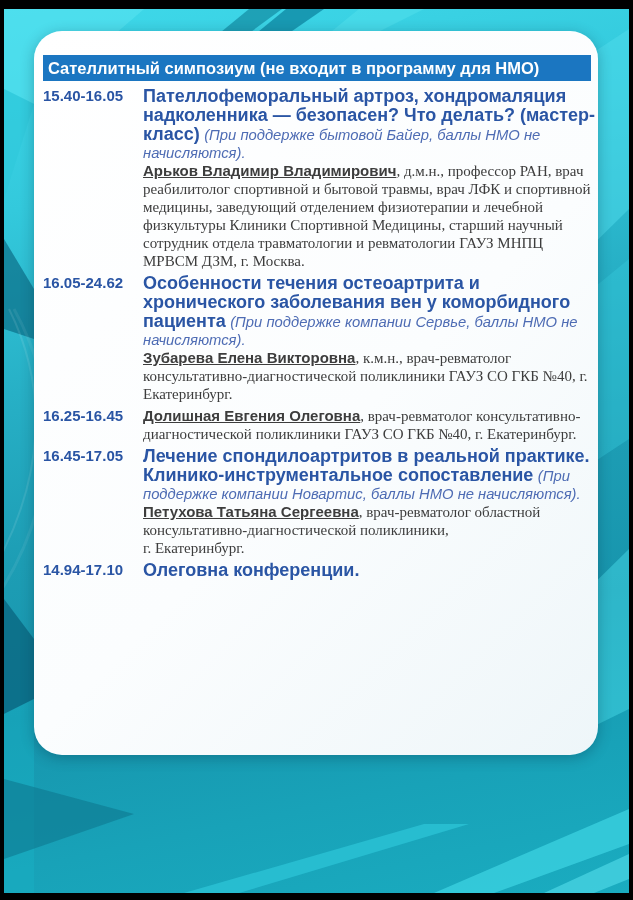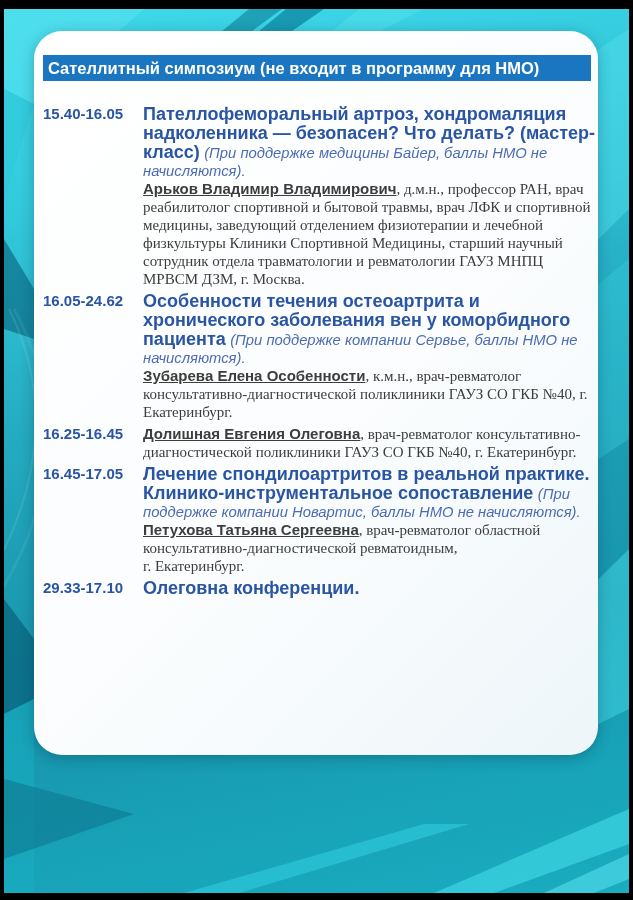--- a/index.html
+++ b/index.html
@@ -18,21 +18,21 @@
     border-radius:28px;
     background:linear-gradient(135deg,#ffffff 0%,#fbfdfe 55%,#eef6f9 100%);
     box-shadow:0 3px 14px rgba(0,40,60,.30);
     padding:24px 3px 0 9px; box-sizing:border-box;
   }
   .header-bar {
     width:548px; height:26px; line-height:26px; background:#1b76c1;
     color:#ffffff; font-weight:bold; font-size:16.5px; padding-left:5px;
     box-sizing:border-box; white-space:nowrap;
   }
-  .sessions { margin-top:24px; }
+  .sessions { margin-top:6px; }
   .row {
     display:grid; grid-template-columns:96px 1fr; column-gap:4px;
     margin-bottom:4px;
   }
   .row p { margin:0; line-height:18px; }
   .time { font-size:15px; font-weight:bold; color:#2a55a4; line-height:18px; }
   .title { font-size:18px; font-weight:bold; color:#2a55a4; }
   .note { font-size:14.8px; font-style:italic; color:#4e6cb4; }
   .speaker { font-size:15px; color:#3d3d3d; }
   .speaker-name { font-weight:bold;text-decoration:underline; }
@@ -66,51 +66,51 @@
     <div class="card">
       <div class="header-bar">
         <span>Сателлитный симпозиум (не входит в программу для НМО)</span>
       </div>
 
       <div class="sessions">
 
         <div class="row">
           <div class="time">15.40-16.05</div>
           <div class="content">
-            <p class="lead"><span class="title">Пателлофеморальный артроз, хондромаляция надколенника — безопасен? Что делать? (мастер-класс)</span> <span class="note">(При поддержке медицины Байер, баллы НМО не начисляются).</span></p>
+            <p class="lead"><span class="title">Пателлофеморальный артроз, хондромаляция надколенника — безопасен? Что делать? (мастер-класс)</span> <span class="note">(При поддержке бытовой Байер, баллы НМО не начисляются).</span></p>
             <p class="speaker"><span class="speaker-name">Арьков Владимир Владимирович</span><span class="speaker-info">, д.м.н., профессор РАН, врач реабилитолог спортивной и бытовой травмы, врач ЛФК и спортивной медицины, заведующий отделением физиотерапии и лечебной физкультуры Клиники Спортивной Медицины, старший научный сотрудник отдела травматологии и ревматологии ГАУЗ МНПЦ МРВСМ ДЗМ, г. Москва.</span></p>
           </div>
         </div>
 
         <div class="row">
           <div class="time">16.05-24.62</div>
           <div class="content">
             <p class="lead"><span class="title">Особенности течения остеоартрита и хронического заболевания вен у коморбидного пациента</span> <span class="note">(При поддержке компании Сервье, баллы НМО не начисляются).</span></p>
-            <p class="speaker"><span class="speaker-name">Зубарева Елена Особенности</span><span class="speaker-info">, к.м.н., врач-ревматолог консультативно-диагностической поликлиники ГАУЗ СО ГКБ №40, г. Екатеринбург.</span></p>
+            <p class="speaker"><span class="speaker-name">Зубарева Елена Викторовна</span><span class="speaker-info">, к.м.н., врач-ревматолог консультативно-диагностической поликлиники ГАУЗ СО ГКБ №40, г. Екатеринбург.</span></p>
           </div>
         </div>
 
         <div class="row">
           <div class="time">16.25-16.45</div>
           <div class="content">
             <p class="speaker"><span class="speaker-name">Долишная Евгения Олеговна</span><span class="speaker-info">, врач-ревматолог консультативно-диагностической поликлиники ГАУЗ СО ГКБ №40, г. Екатеринбург.</span></p>
           </div>
         </div>
 
         <div class="row">
           <div class="time">16.45-17.05</div>
           <div class="content">
             <p class="lead"><span class="title">Лечение спондилоартритов в реальной практике. Клинико-инструментальное сопоставление</span> <span class="note">(При поддержке компании Новартис, баллы НМО не начисляются).</span></p>
-            <p class="speaker"><span class="speaker-name">Петухова Татьяна Сергеевна</span><span class="speaker-info">, врач-ревматолог областной консультативно-диагностической ревматоидным,
+            <p class="speaker"><span class="speaker-name">Петухова Татьяна Сергеевна</span><span class="speaker-info">, врач-ревматолог областной консультативно-диагностической поликлиники,
 г. Екатеринбург.</span></p>
           </div>
         </div>
 
         <div class="row">
-          <div class="time">29.33-17.10</div>
+          <div class="time">14.94-17.10</div>
           <div class="content">
             <p class="lead"><span class="title">Олеговна конференции.</span> </p>
 
           </div>
         </div>
 
       </div>
     </div>
   </div>
 </div>

